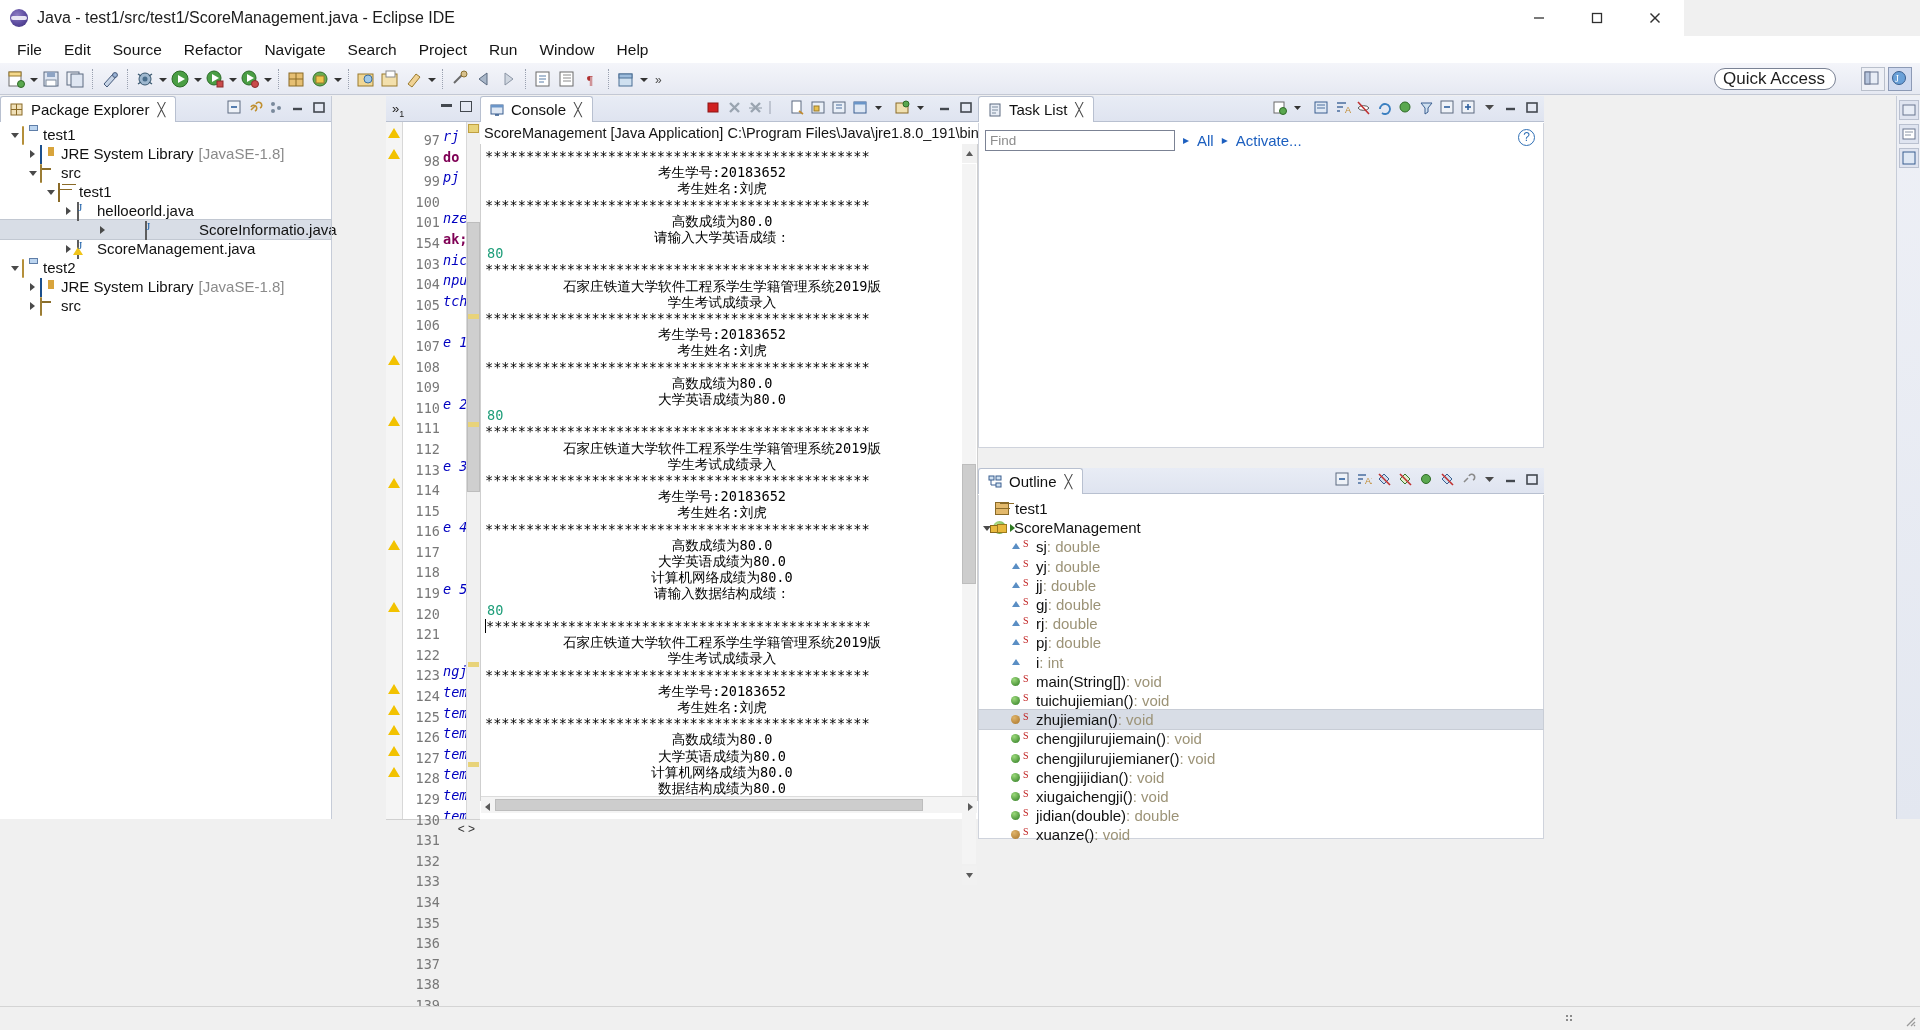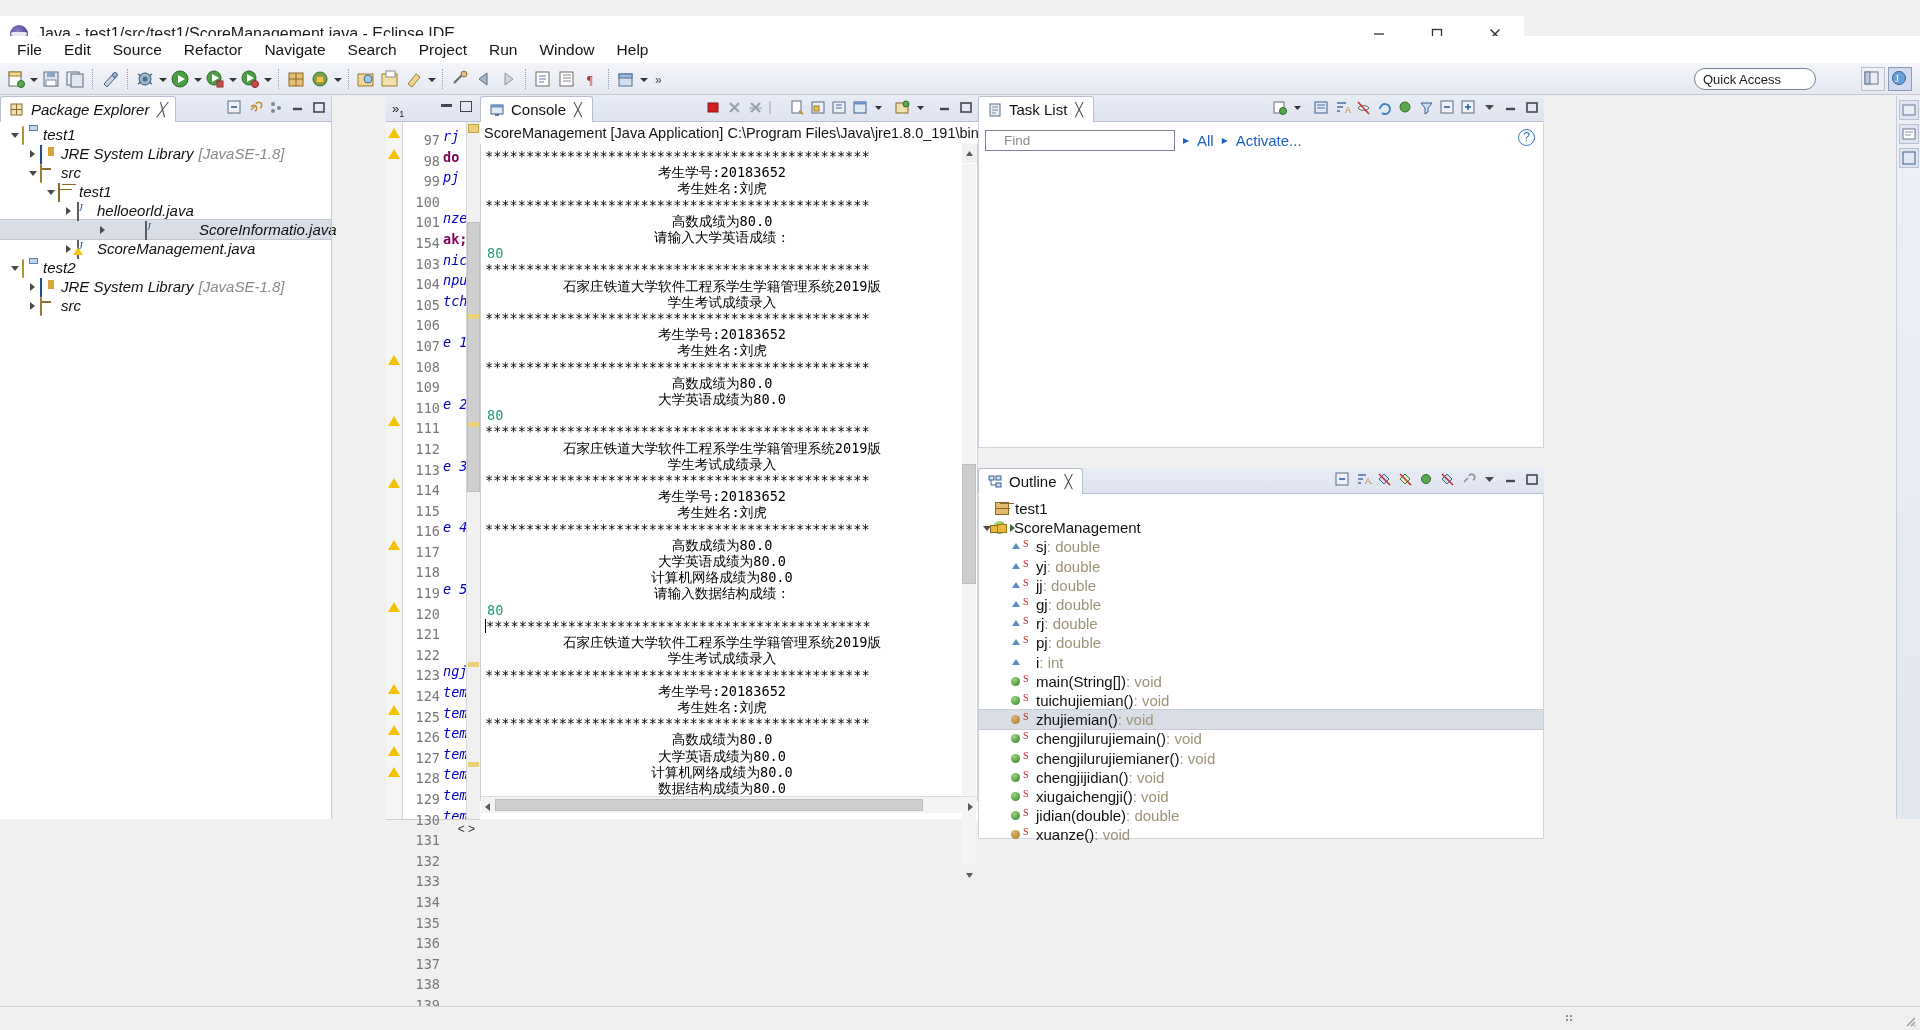--- a/index.html
+++ b/index.html
@@ -9,21 +9,21 @@
     font-family:"Liberation Sans", sans-serif;
     font-size:16px;
     background:#ffffff;
     overflow:hidden;
     -webkit-font-smoothing:antialiased;
   }
   .app { position:relative; width:1920px; height:1030px; background:#f0f0f0; }
 
   
   .titlebar {
-    position:absolute; left:0; top:16px; width:1524px; height:36px;
+    position:absolute; left:0; top:0; width:1684px; height:36px;
     background:#ffffff; display:flex; align-items:center;
   }
   .title-icon {
     width:18px; height:18px; margin-left:10px; margin-right:9px;
     border-radius:50%;
     background:radial-gradient(circle at 40% 35%, #8f7fc4 0%, #5b4a9e 55%, #3b2f72 100%);
     position:relative; flex:none;
   }
   .title-icon:after{
     content:""; position:absolute; left:1px; top:7px; width:16px; height:4px;
@@ -52,23 +52,23 @@
   }
   .tb-ico { width:22px; height:22px; margin:0 1px; position:relative; flex:none; }
   .tb-sep { width:1px; height:20px; margin:0 5px; border-left:1px dotted #9aa1b0; flex:none; }
   .tb-arrow { width:11px; height:22px; flex:none; position:relative; }
   .tb-arrow:after{
     content:""; position:absolute; left:2px; top:10px;
     border-left:4px solid transparent; border-right:4px solid transparent;
     border-top:4px solid #333;
   }
   .quick-access {
-    position:absolute; right:104px; top:5px; width:122px; height:22px;
+    position:absolute; right:84px; top:5px; width:122px; height:22px;
     border:1px solid #7a8294; border-radius:11px; background:#fff;
-    font-size:13px; color:#1d1d1d; display:flex; align-items:center; padding-left:8px;
+    font-size:17px; color:#1d1d1d; display:flex; align-items:center; padding-left:8px;
   }
   .tb-right { position:absolute; right:8px; top:4px; display:flex; align-items:center; gap:3px;}
   .persp-btn{ width:24px;height:24px; border:1px solid #b9bfcb; background:#eef0f6; position:relative;}
   .persp-btn.active{ background:#cfd9ef; border-color:#8d9ab5;}
 
   
   .panel { position:absolute; background:#ffffff; }
   .tabrow {
     height:26px; background:linear-gradient(#e8ecf5,#dfe4f0);
     border-bottom:1px solid #b8c0d0; position:relative;
@@ -80,21 +80,21 @@
     border-top-left-radius:3px; border-top-right-radius:3px;
     font-size:15px; color:#101010; white-space:nowrap;
   }
   .vtab.sel { background:#fff; }
   .vtab .tico { width:16px; height:16px; margin-right:6px; flex:none; position:relative; }
   .vtab .xmark { margin-left:8px; font-size:13px; color:#4a4a4a; }
   .tabtools { position:absolute; right:4px; top:3px; display:flex; align-items:center; gap:4px; }
   .ttool { width:17px; height:17px; position:relative; }
 
   
-  #pkg { left:0; top:96px; width:332px; height:723px; border-right:1px solid #c6ccd8;font-style:italic; }
+  #pkg { left:0; top:96px; width:332px; height:723px; border-right:1px solid #c6ccd8; }
   .tree { padding-top:3px; font-size:15px; color:#111; }
   .trow { height:19px; display:flex; align-items:center; white-space:nowrap; }
   .trow .ind { flex:none; }
   .twist { width:14px; height:14px; flex:none; position:relative; }
   .twist.open:after{
     content:""; position:absolute; left:3px; top:5px;
     border-left:4px solid transparent;border-right:4px solid transparent;border-top:5px solid #4a4a4a;
   }
   .twist.closed:after{
     content:""; position:absolute; left:4px; top:3px;
@@ -160,21 +160,21 @@
   .con-vup, .con-vdn{ position:absolute; right:1px; width:15px; height:19px; background:#f1f1f1;
       display:flex;align-items:center;justify-content:center;}
   .caret{ display:inline-block; width:1px; height:14px; background:#000; vertical-align:-2px;}
 
   
   #tasks { left:978px; top:96px; width:566px; height:352px; }
   .task-body{ position:absolute; left:0; top:27px; width:566px; height:325px; background:#fff;
       border:1px solid #cfd3dc; border-top:none;}
   .find-row{ display:flex; align-items:center; height:30px; padding:4px 6px 0 6px; gap:8px;}
   .find-box{ width:190px; height:21px; border:1px solid #7b8294; background:#fff;
-     display:flex; align-items:center; padding:0 18px; font-size:13.5px; color:#8c8c8c; position:relative;}
+     display:flex; align-items:center; padding:0 4px; font-size:13.5px; color:#8c8c8c; position:relative;}
   .task-link{ color:#1c5fbf; font-size:15px; }
   .task-arrow{ color:#1c5fbf; font-size:12px; }
   .help-q{ position:absolute; right:8px; top:6px; width:17px;height:17px;border-radius:50%;
      border:1.5px solid #2f6fb5; color:#2f6fb5; font-size:12px; text-align:center; line-height:14px;}
 
   
   #outline { left:978px; top:468px; width:566px; height:371px; }
   .out-body{ position:absolute; left:0; top:27px; width:566px; height:344px; background:#fff;
      border:1px solid #cfd3dc; border-top:none; padding-top:4px; font-size:15px; color:#111;}
   .orow{ height:19.2px; display:flex; align-items:center; white-space:nowrap;}

